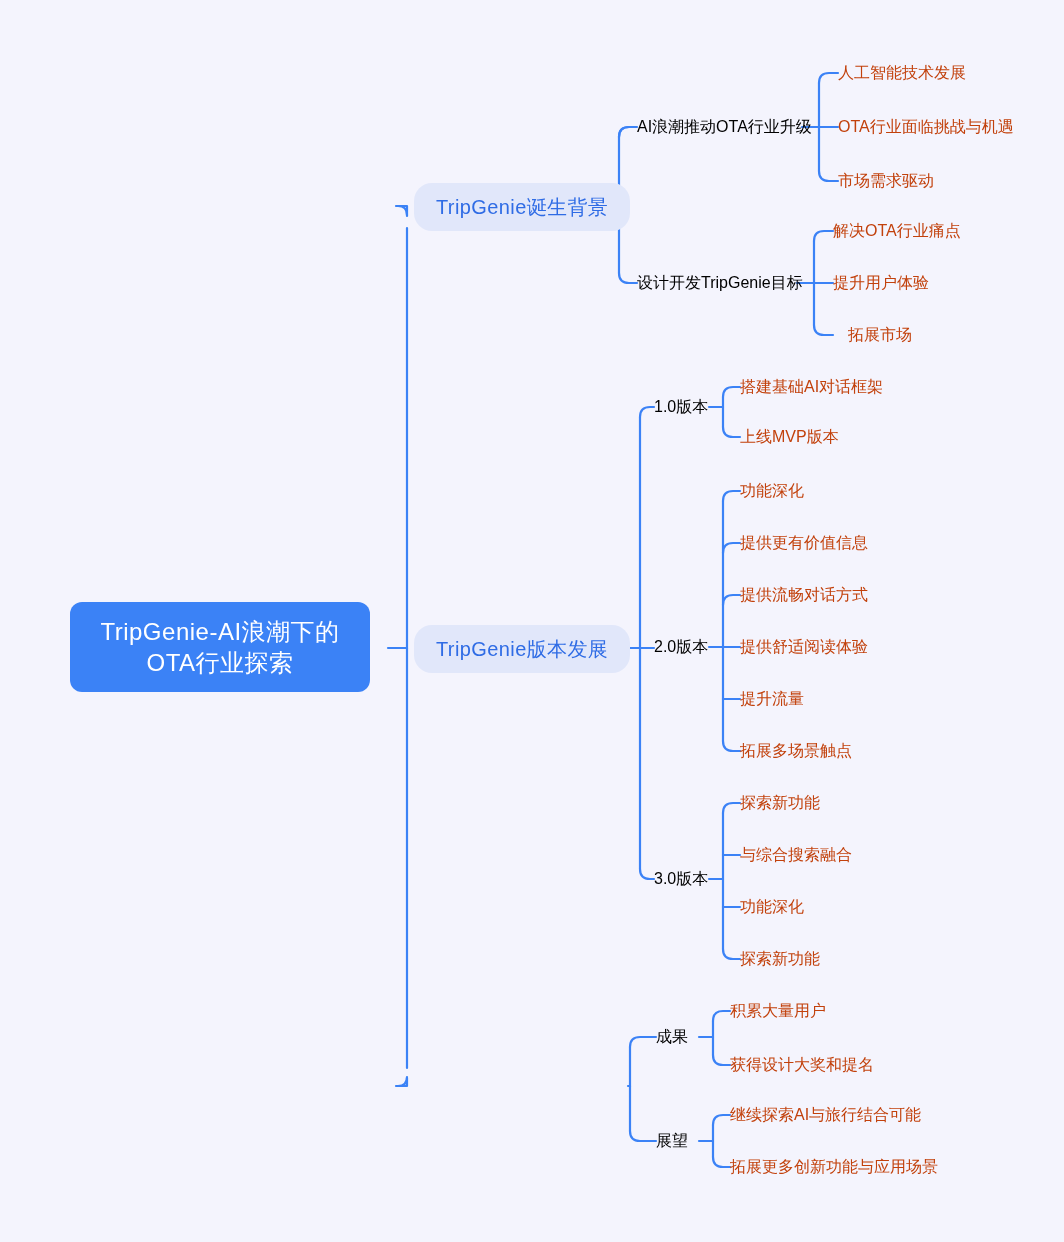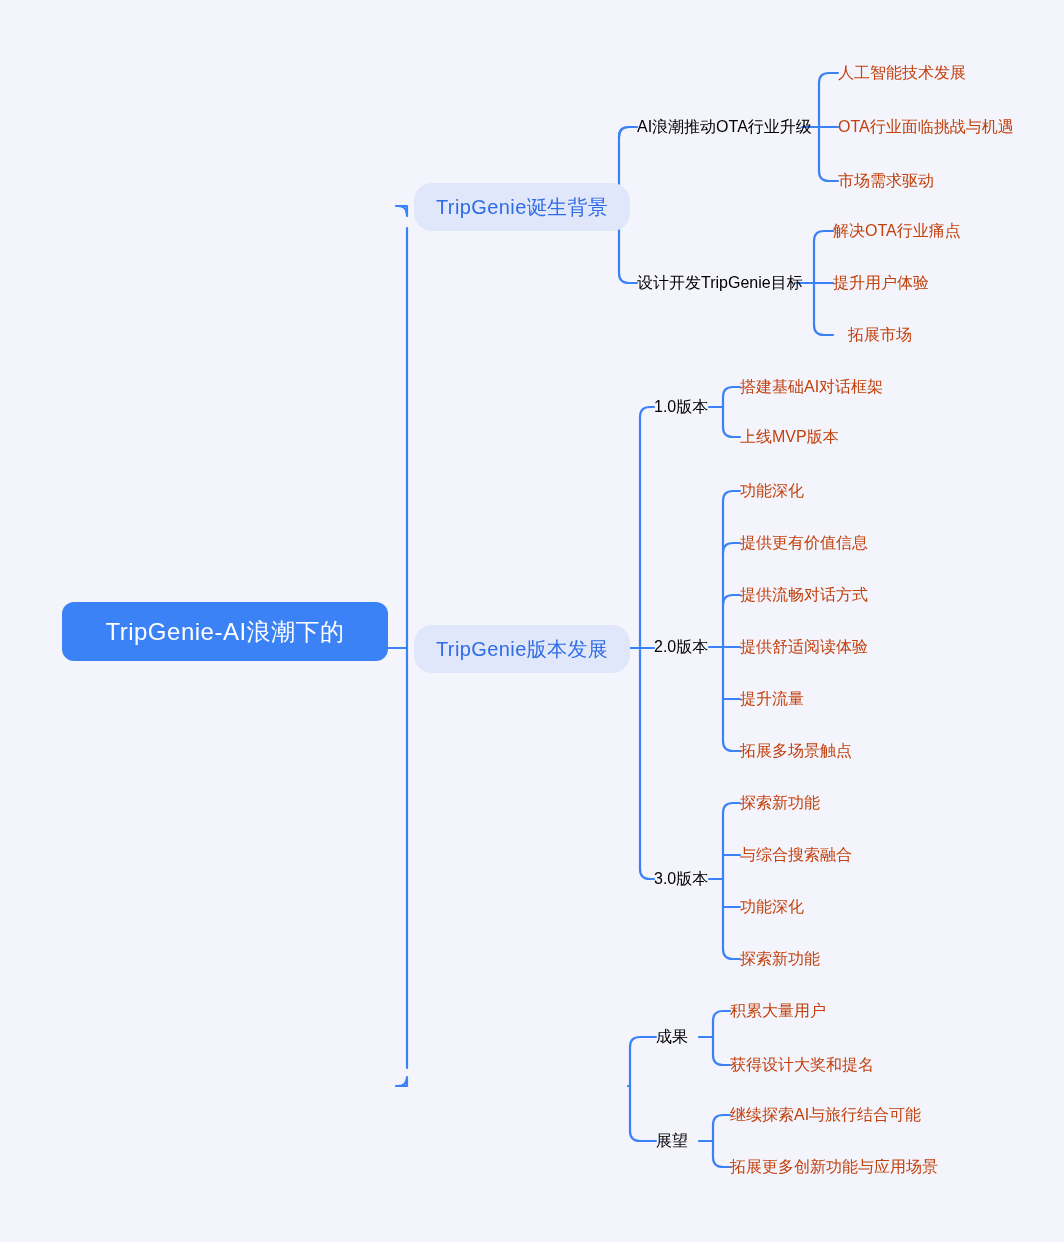--- a/index.html
+++ b/index.html
@@ -139,22 +139,23 @@
       <path d="M 713 1021 Q 713 1011 723 1011 L 730 1011"></path>
       <path d="M 713 1055 Q 713 1065 723 1065 L 730 1065"></path>
 
       <path d="M 699 1141 L 713 1141"></path>
       <path d="M 713 1125 L 713 1157"></path>
       <path d="M 713 1125 Q 713 1115 723 1115 L 730 1115"></path>
       <path d="M 713 1157 Q 713 1167 723 1167 L 730 1167"></path>
     </g>
   </svg>
 
-  <div class="node root" style="left:62px; top:602px; width:326px;">
+  <div class="node root" style="left:70px; top:602px; width:300px;">
     <div>TripGenie-AI浪潮下的</div>
+    <div>OTA行业探索</div>
   </div>
 
   <div class="node lvl1" style="left:414px; top:183px;">
     <span>TripGenie诞生背景</span>
   </div>
 
   <div class="node lvl2 anchor-left" style="left:637px; top:127px;">
     <span>AI浪潮推动OTA行业升级</span>
   </div>
   <div class="node lvl3 anchor-left" style="left:838px; top:73px;">

